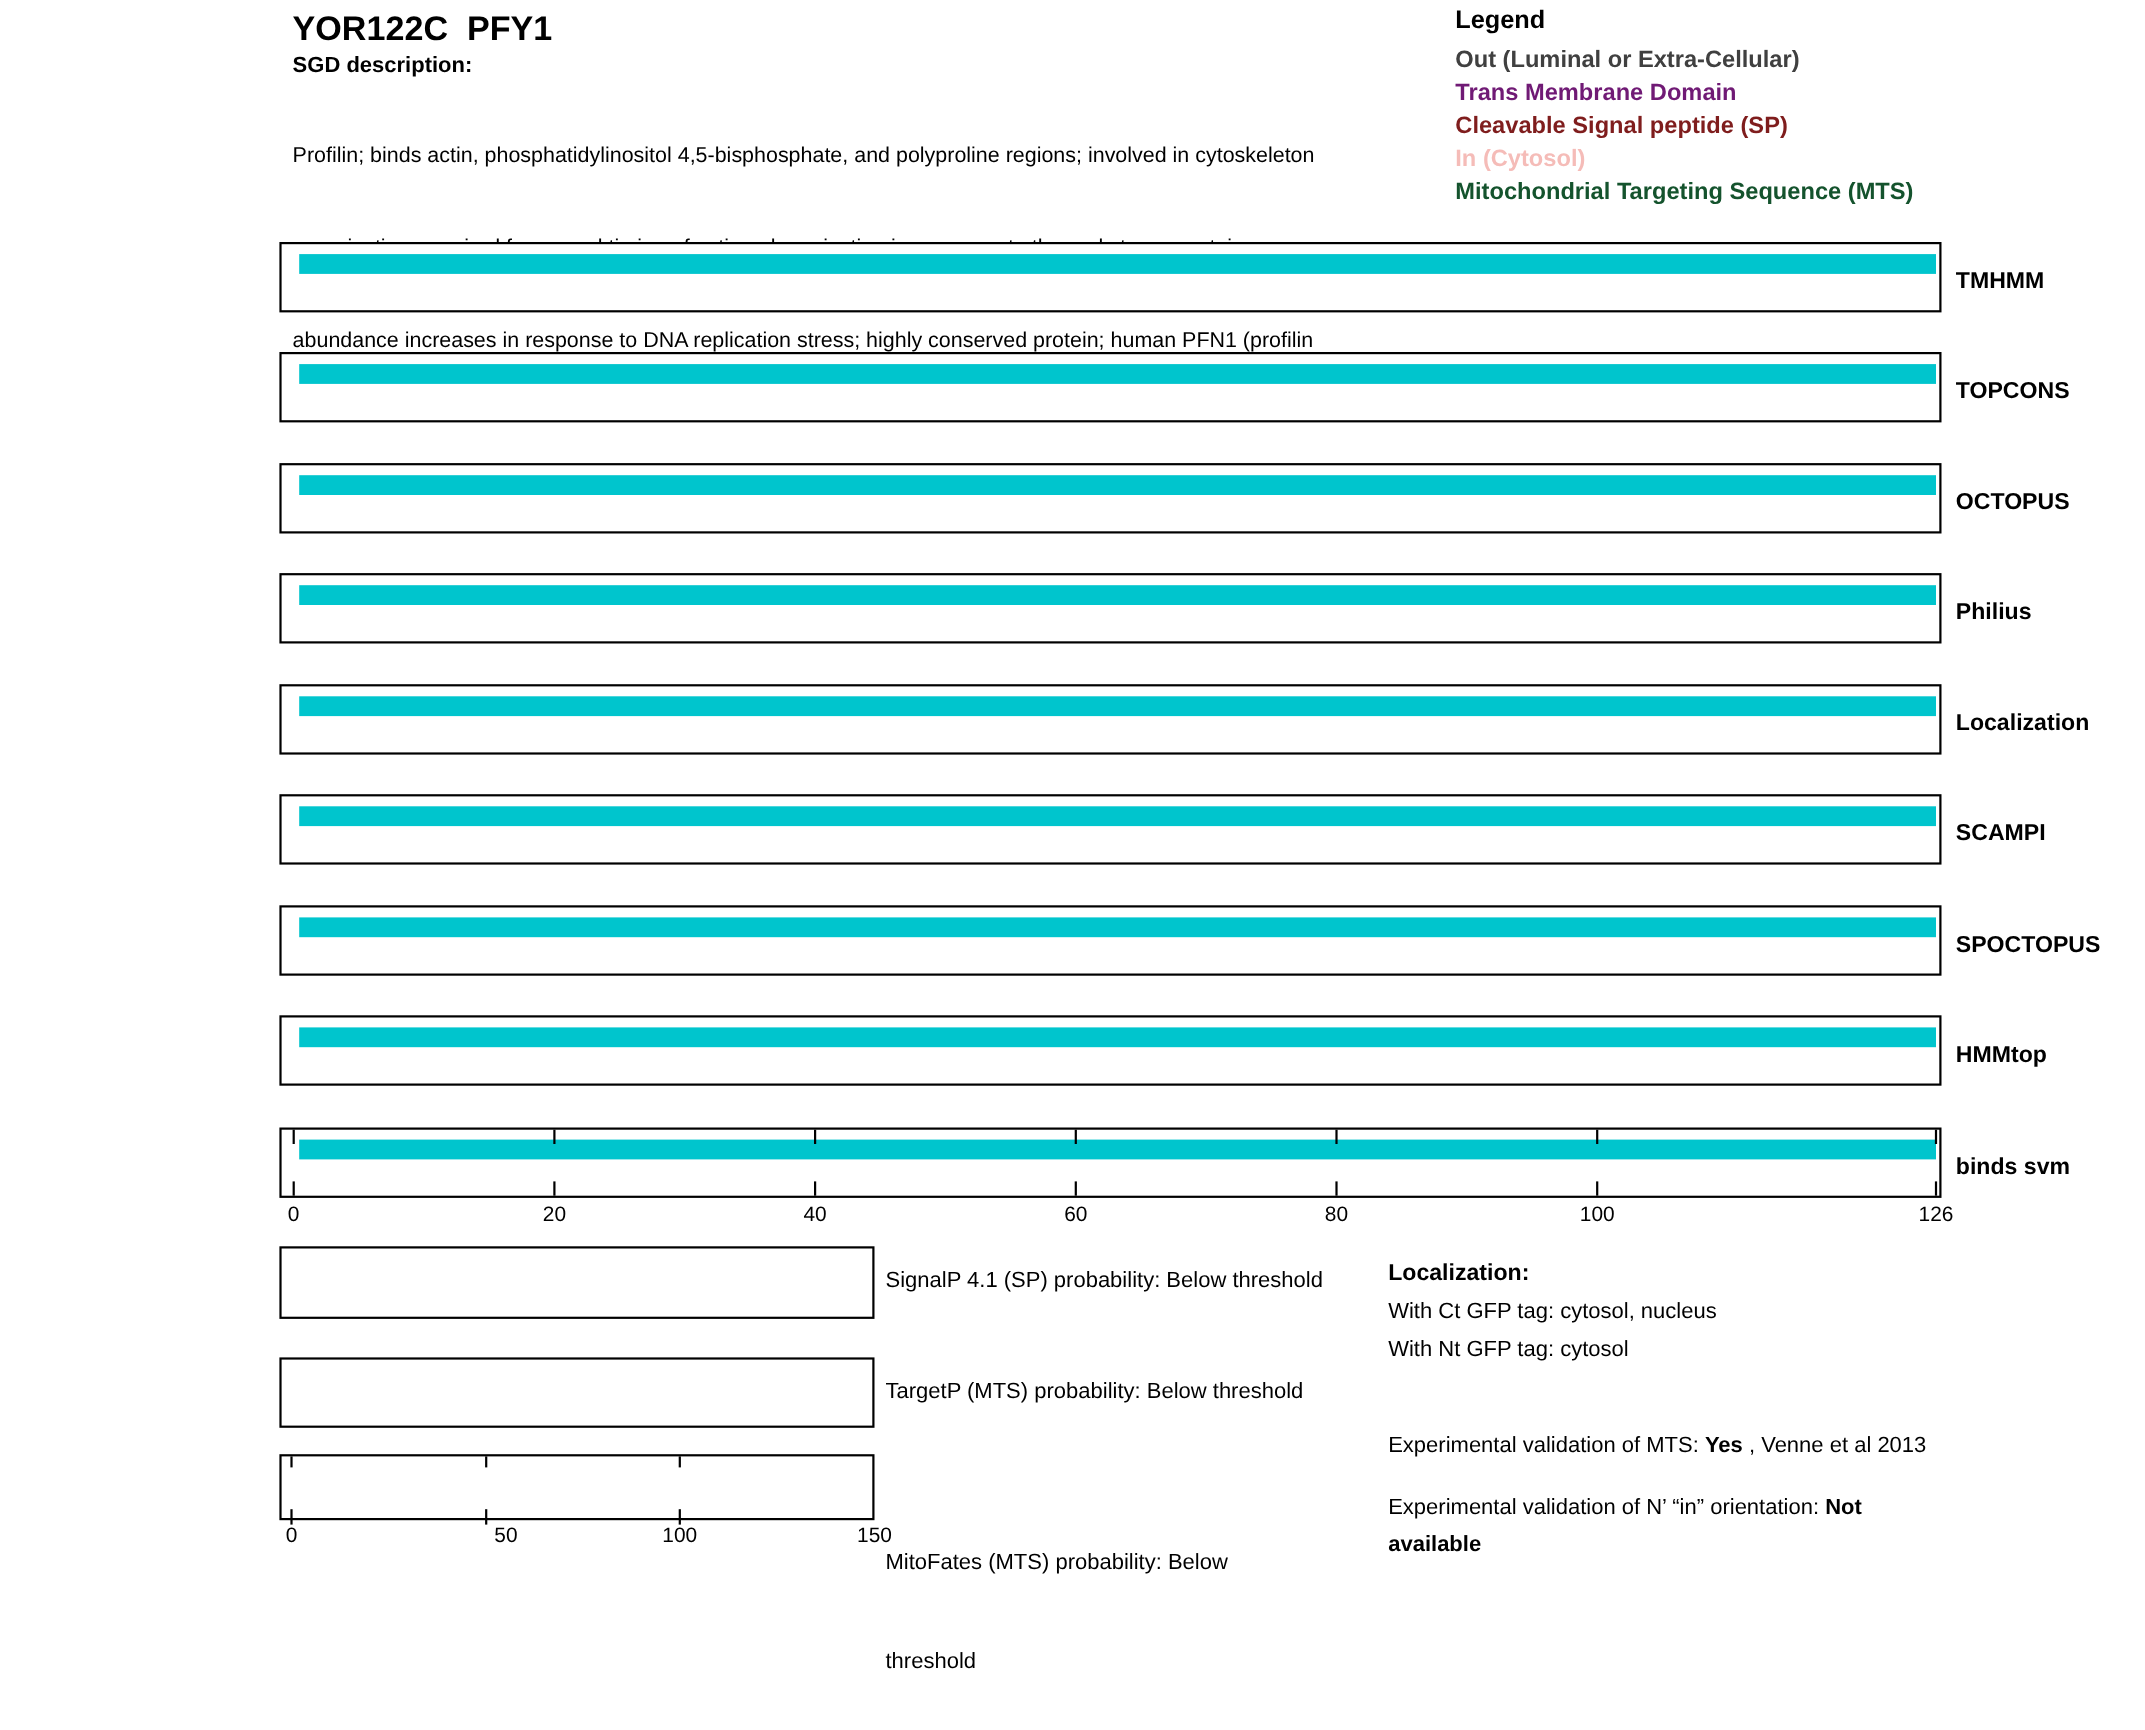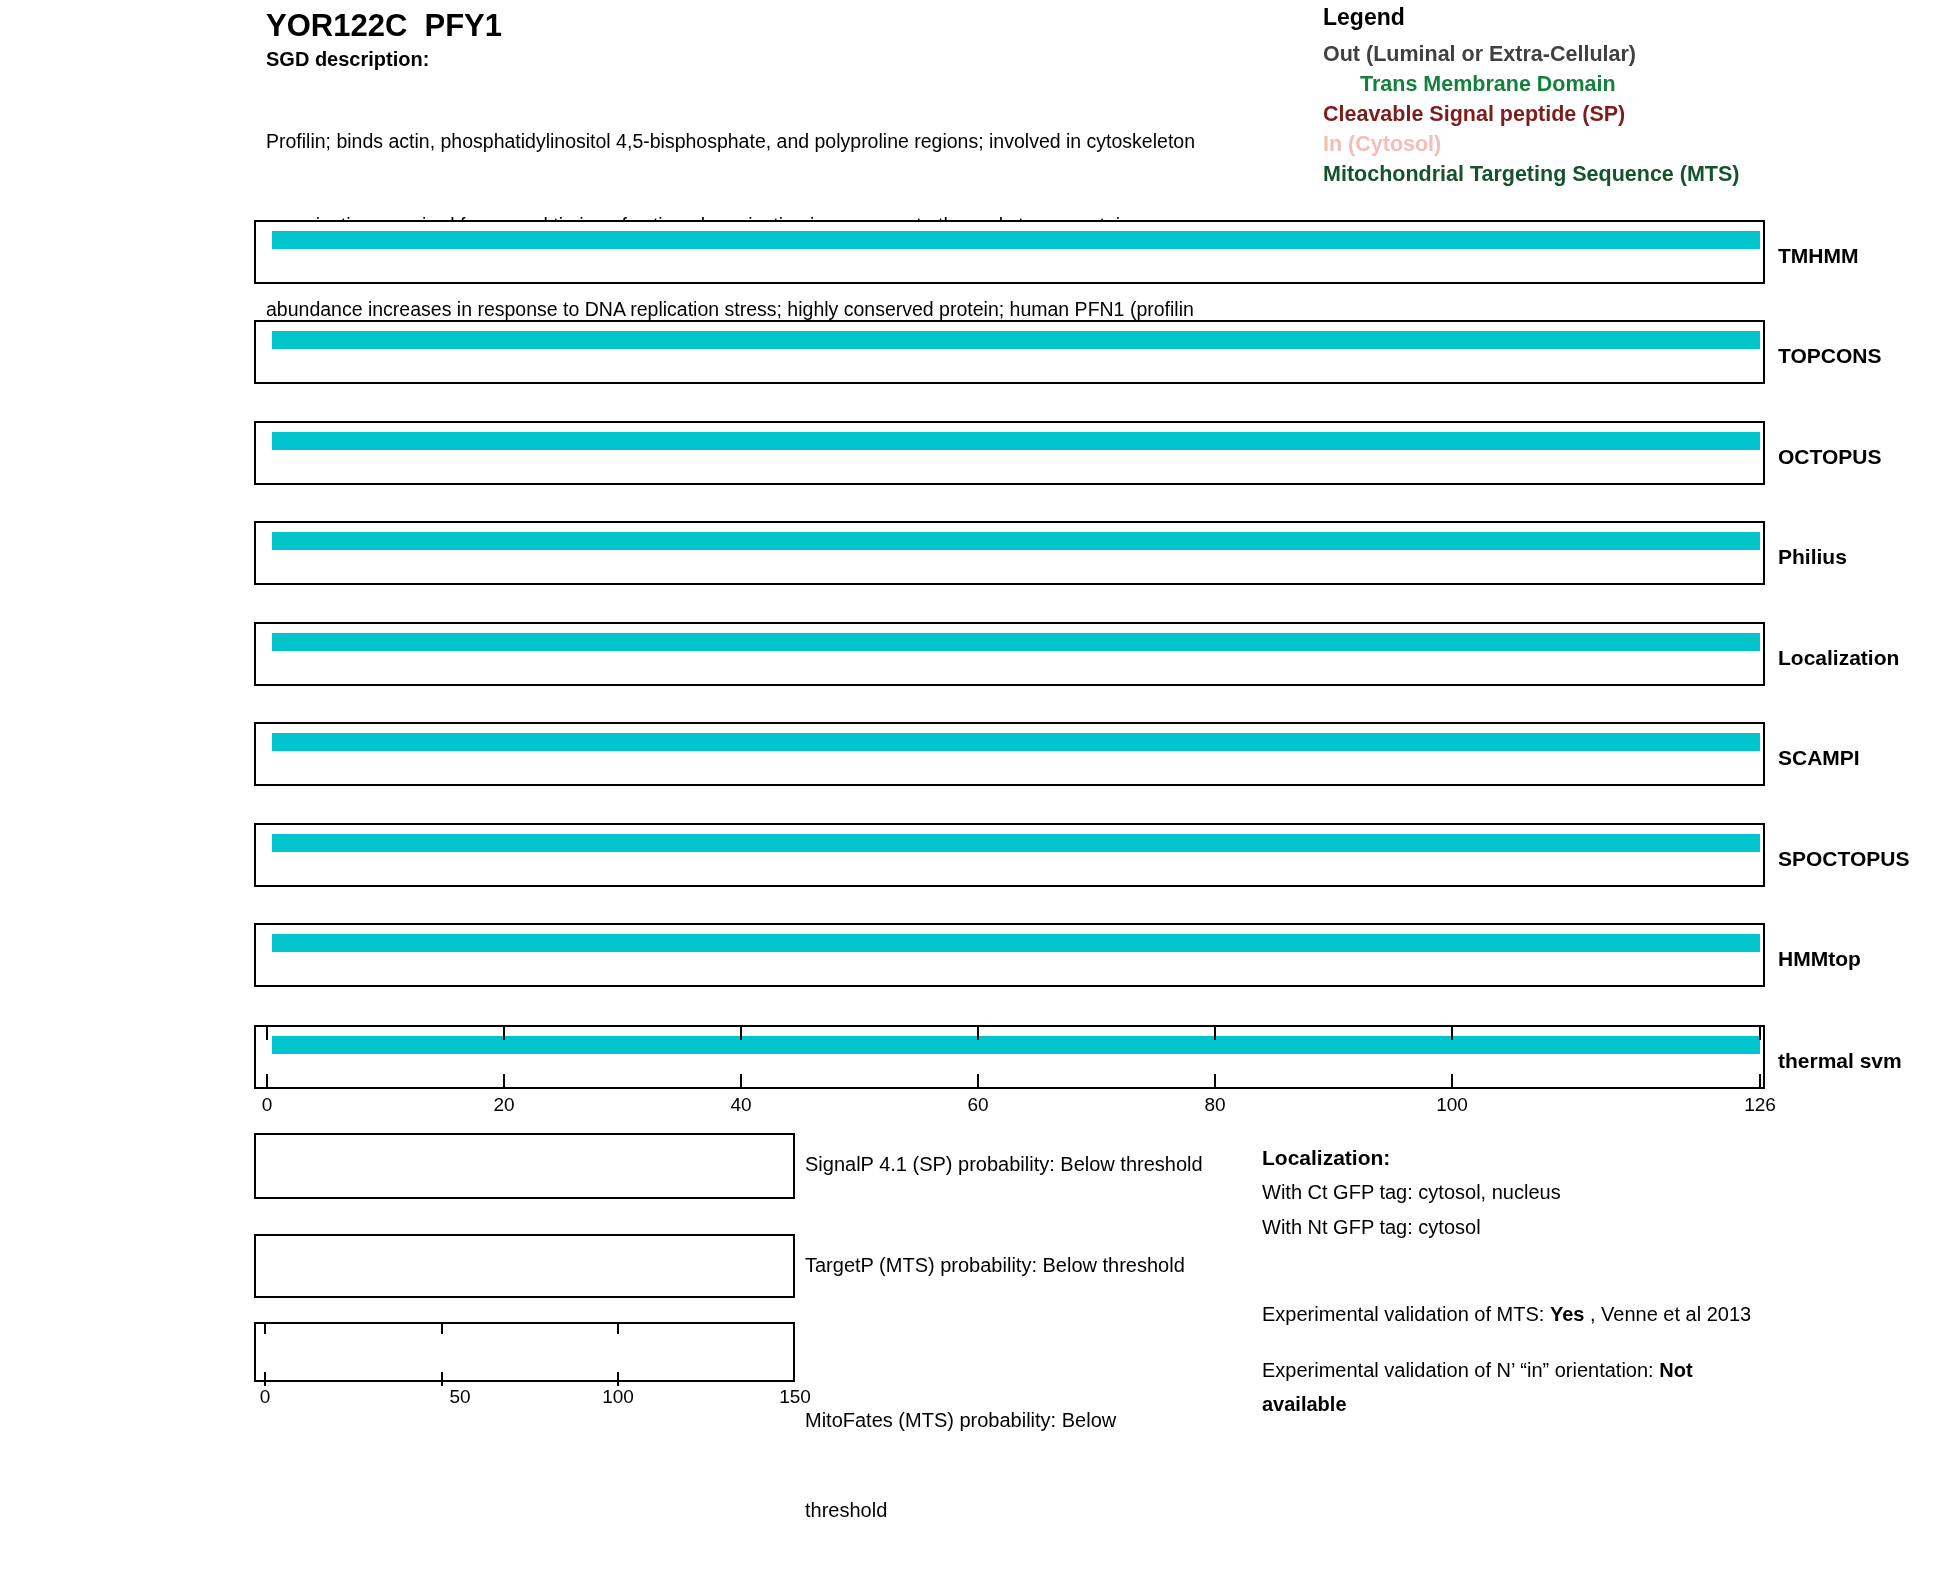--- a/index.html
+++ b/index.html
@@ -91,21 +91,21 @@
   <div class="abs sgd-head">SGD description:</div>
   <div class="abs desc">
     <div>Profilin; binds actin, phosphatidylinositol 4,5-bisphosphate, and polyproline regions; involved in cytoskeleton</div>
     <div>organization; required for normal timing of actin polymerization in response to thermal stress; protein</div>
     <div>abundance increases in response to DNA replication stress; highly conserved protein; human PFN1 (profilin</div>
   </div>
 
   <div class="abs legend">
     <div class="legend-title">Legend</div>
     <div class="legend-entry" style="color: #404040;">Out (Luminal or Extra-Cellular)</div>
-    <div class="legend-entry" style="color: #15803d; margin-left: 37px;">Trans Membrane Domain</div>
+    <div class="legend-entry" style="color: #701a75;">Trans Membrane Domain</div>
     <div class="legend-entry" style="color: #7f1d1d;">Cleavable Signal peptide (SP)</div>
     <div class="legend-entry" style="color: rgb(245, 188, 184);">In (Cytosol)</div>
     <div class="legend-entry" style="color: #14532d;">Mitochondrial Targeting Sequence (MTS)</div>
   </div>
 
   <div class="track-box" style="top:220px">
     <div class="soluble-bar" style="background: rgb(0, 197, 205);"></div>
   </div>
   <div class="track-label" style="top:244px">TMHMM</div>
 
@@ -154,21 +154,21 @@
     <div class="tick tick-top" style="left:1195px"></div>
     <div class="tick tick-top" style="left:1503px"></div>
     <div class="tick tick-bottom" style="left:10px"></div>
     <div class="tick tick-bottom" style="left:247px"></div>
     <div class="tick tick-bottom" style="left:484px"></div>
     <div class="tick tick-bottom" style="left:721px"></div>
     <div class="tick tick-bottom" style="left:958px"></div>
     <div class="tick tick-bottom" style="left:1195px"></div>
     <div class="tick tick-bottom" style="left:1503px"></div>
   </div>
-  <div class="track-label" style="top:1049px">thermal svm</div>
+  <div class="track-label" style="top:1049px">binds svm</div>
 
   <div class="axis-label" style="left:267px;top:1094px">0</div>
   <div class="axis-label" style="left:504px;top:1094px">20</div>
   <div class="axis-label" style="left:741px;top:1094px">40</div>
   <div class="axis-label" style="left:978px;top:1094px">60</div>
   <div class="axis-label" style="left:1215px;top:1094px">80</div>
   <div class="axis-label" style="left:1452px;top:1094px">100</div>
   <div class="axis-label" style="left:1760px;top:1094px">126</div>
 
   <div class="prob-box" style="top:1133px;height:62px"></div>

